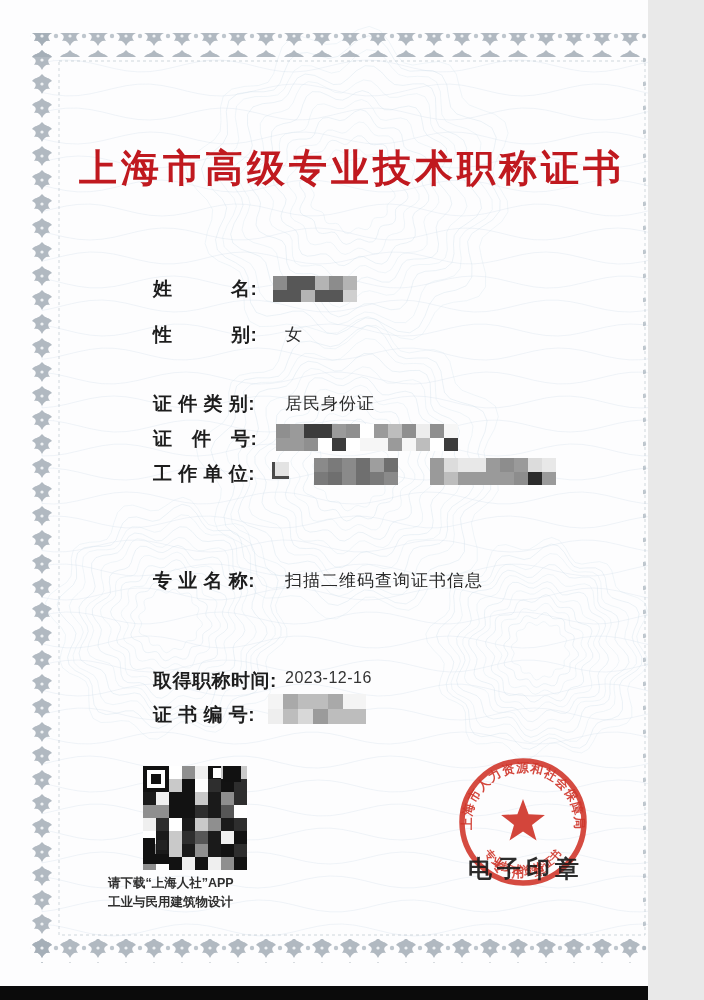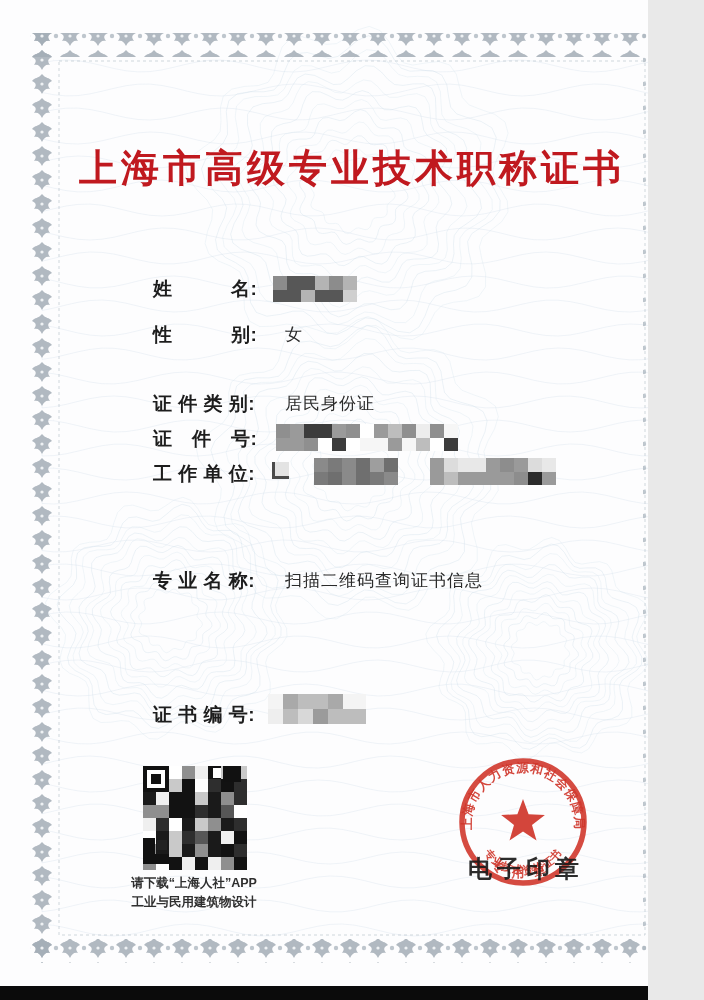--- a/index.html
+++ b/index.html
@@ -20,21 +20,21 @@
   .kai{font-family:"Liberation Serif",serif;font-size:17px;color:#2a2a2a;letter-spacing:1px;}
   .num{font-size:16px;color:#333;letter-spacing:0.5px;}
   .wrapval{white-space:normal;width:344px;line-height:23px;}
 
   .mosaic{position:absolute;overflow:hidden;}
   .emp-glyph{position:absolute;left:272px;top:462px;width:14px;height:14px;background:#e3e3e3;
              border-left:3px solid #4a4a4a;border-bottom:3px solid #4a4a4a;}
 
   .qr{position:absolute;left:143px;top:766px;width:98px;height:98px;background:#ffffff;}
   .qr div{position:absolute;}
-  .qr-caption{position:absolute;left:108px;top:874px;width:172px;text-align:center;
+  .qr-caption{position:absolute;left:108px;top:874px;width:172px;
               font-size:12.5px;font-weight:bold;color:#2f2f2f;line-height:19px;}
 
   .seal{position:absolute;left:453px;top:752px;width:140px;height:140px;}
   .seal-overlay{position:absolute;left:468px;top:853px;font-size:24px;font-weight:bold;
                 color:#1b1b1b;letter-spacing:5px;opacity:0.92;}
 </style>
 </head>
 <body>
 
 <div class="photo">
@@ -157,20 +157,24 @@
       <span class="flabel">证　件　号:</span>
       <span class="fvalue num">3</span>
     </div>
     <div class="row" style="top:461px">
       <span class="flabel">工 作 单 位:</span>
     </div>
     <div class="row" style="top:568px">
       <span class="flabel">专 业 名 称:</span>
       <span class="fvalue kai">扫描二维码查询证书信息</span>
     </div>
+    <div class="row" style="top:668px">
+      <span class="flabel">取得职称时间:</span>
+      <span class="fvalue num">2023-12-16</span>
+    </div>
     <div class="row" style="top:702px">
       <span class="flabel">证 书 编 号:</span>
     </div>
 
     <div class="mosaic" style="left:273px;top:276px;width:84px;height:26px">
         <div style="position: absolute; left: 0px; top: 0px; width: 14px; height: 14px; background: rgb(140, 140, 140);"></div>
         <div style="position: absolute; left: 14px; top: 0px; width: 14px; height: 14px; background: rgb(87, 87, 87);"></div>
         <div style="position: absolute; left: 28px; top: 0px; width: 14px; height: 14px; background: rgb(87, 87, 87);"></div>
         <div style="position: absolute; left: 42px; top: 0px; width: 14px; height: 14px; background: rgb(180, 180, 180);"></div>
         <div style="position: absolute; left: 56px; top: 0px; width: 14px; height: 14px; background: rgb(140, 140, 140);"></div>

